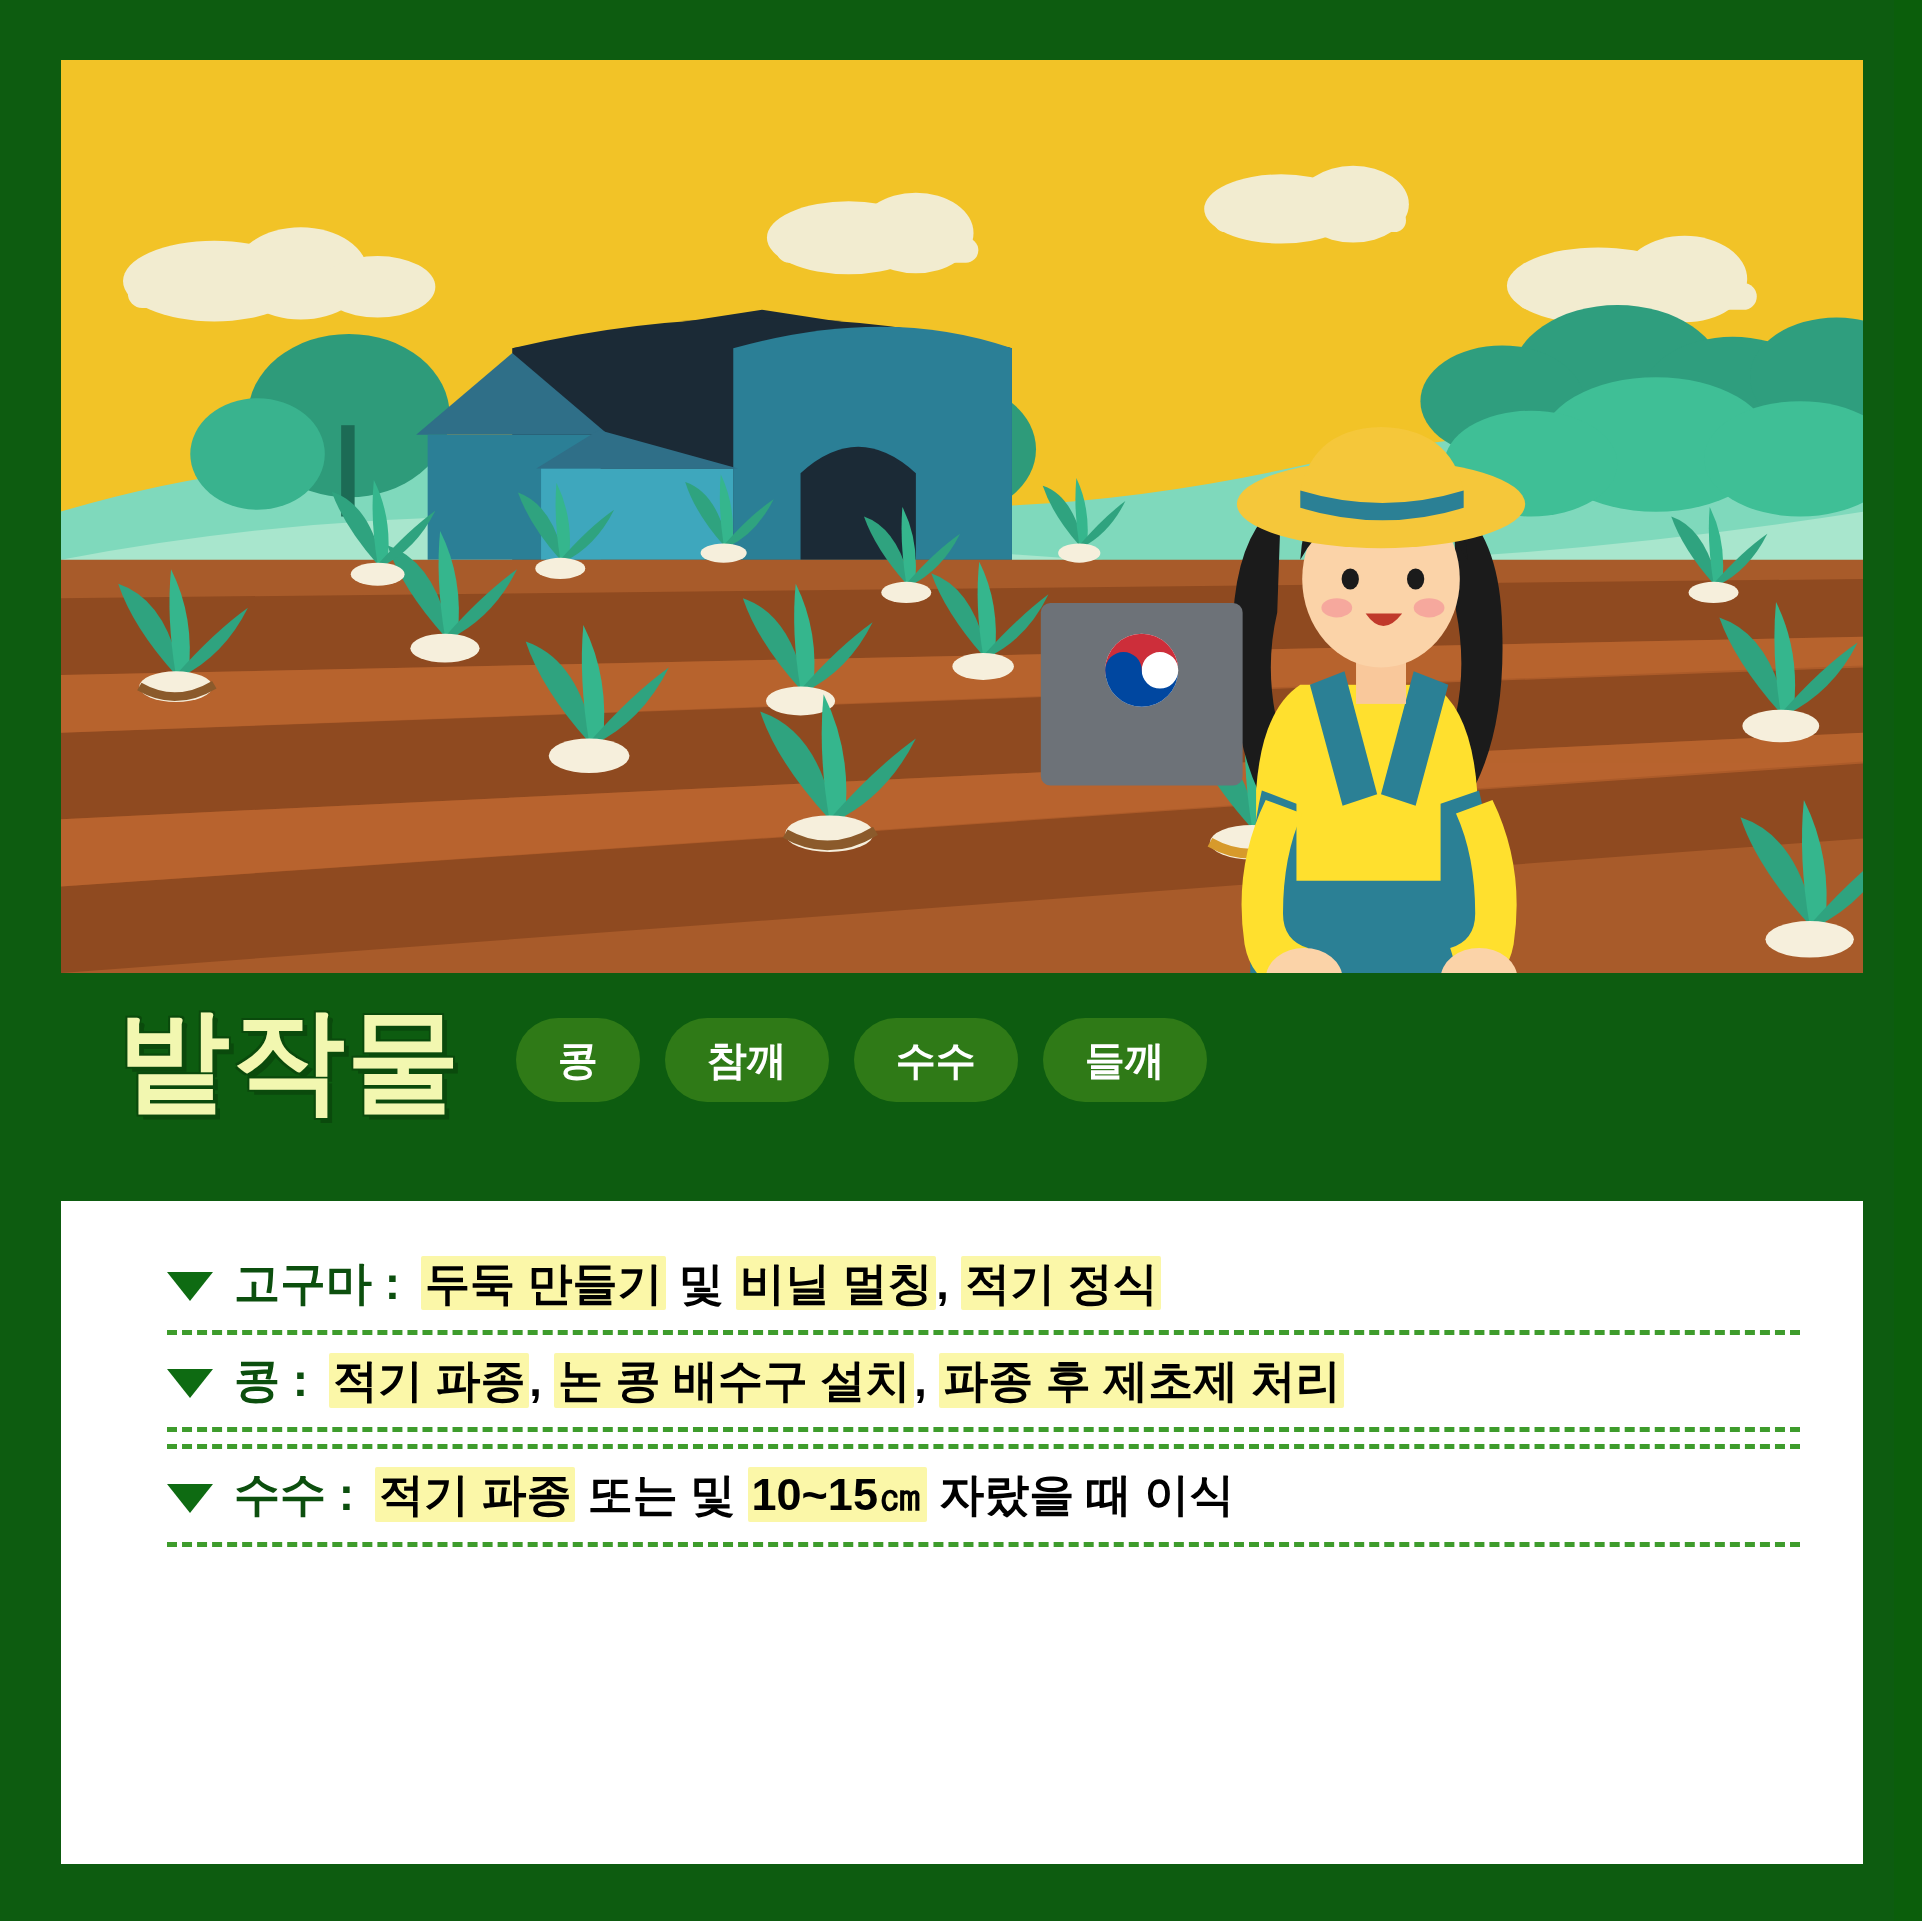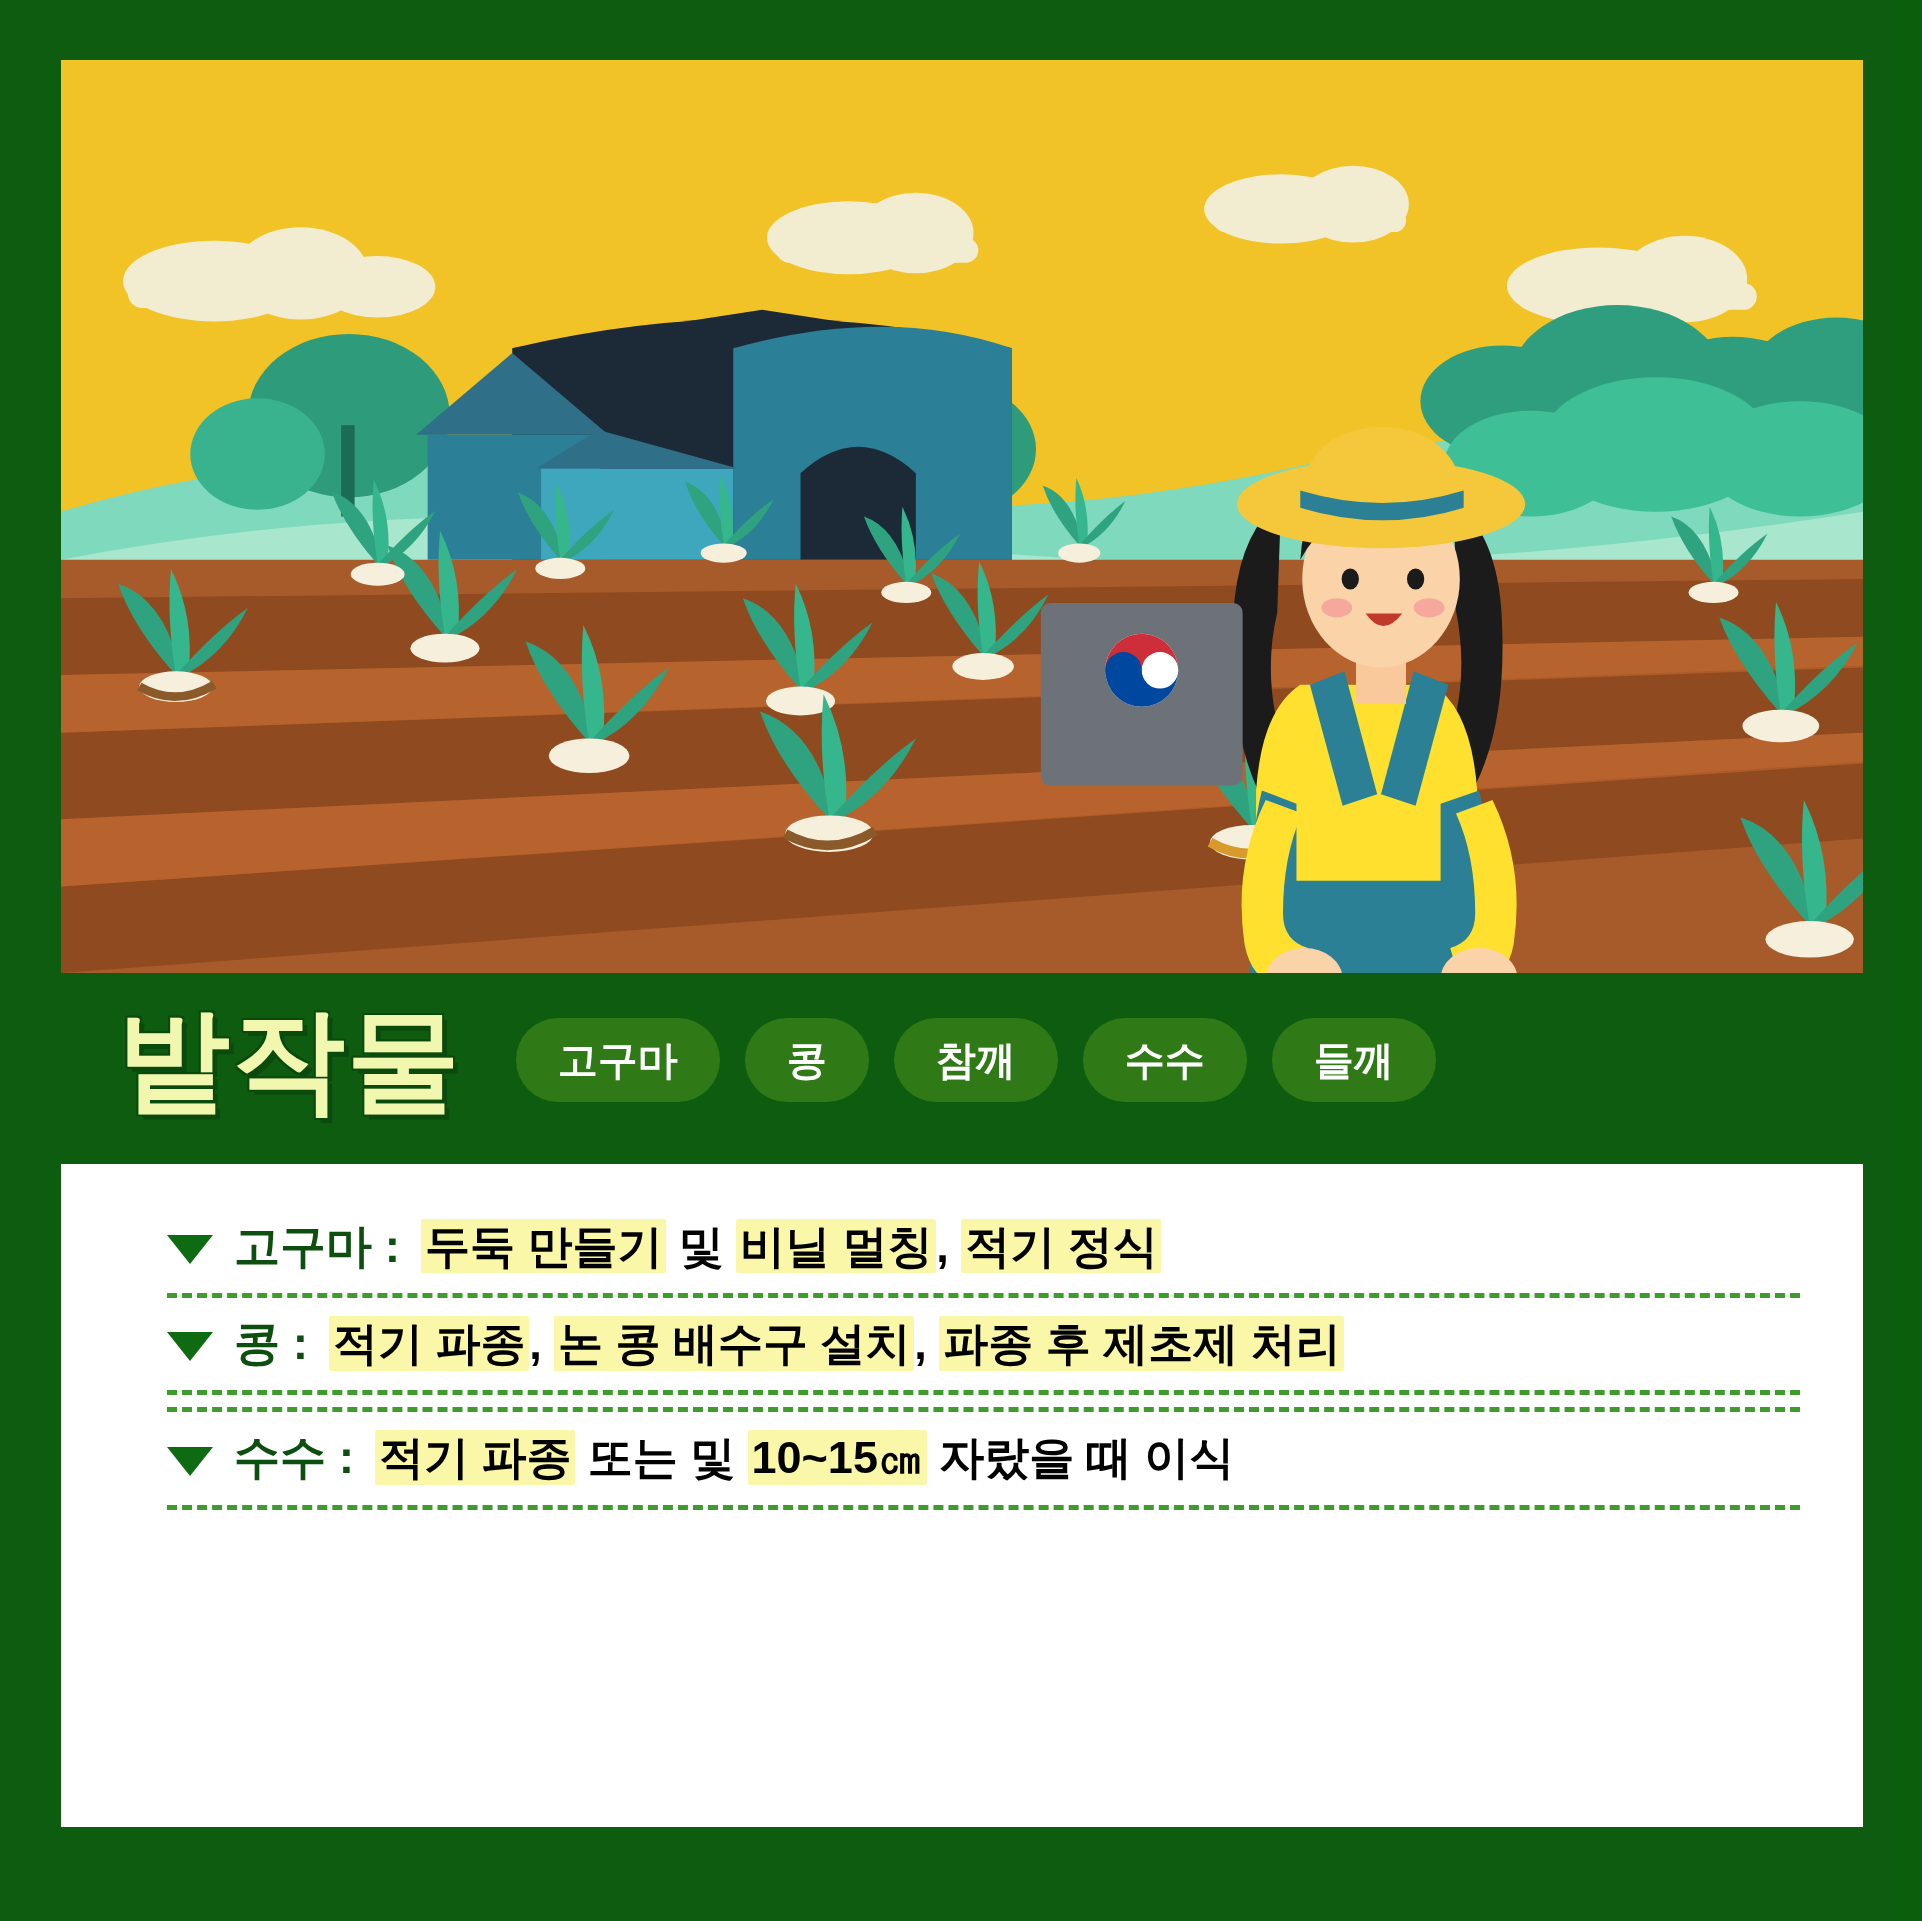--- a/index.html
+++ b/index.html
@@ -67,21 +67,21 @@
     font-weight: 700;
     padding: 22px 42px;
     line-height: 1;
     white-space: nowrap;
   }
 
   
   .card {
     position: absolute;
     left: 61px;
-    top: 1164px;
+    top: 1201px;
     width: 1802px;
     height: 663px;
     background: #ffffff;
     box-sizing: border-box;
     padding: 42px 50px 19px 50px;
   }
   .row {
     position: relative;
     padding: 0 0 5.8px 0;
   }
@@ -336,21 +336,20 @@
           <path d="M-38 0 a38 38 0 0 1 76 0 a19 19 0 0 0 -38 0 a19 19 0 0 1 -38 0 z" fill="#cd2e3a"></path>
           <path d="M38 0 a38 38 0 0 1 -76 0 a19 19 0 0 1 38 0 a19 19 0 0 0 38 0 z" fill="#0047a0"></path>
         </g>
       </g>
     </svg>
   </div>
 
   <div class="title-row">
     <div class="big-title">밭작물</div>
     <div class="chips">
-      <div class="chip">고구마</div>
       <div class="chip">콩</div>
       <div class="chip">참깨</div>
       <div class="chip">수수</div>
       <div class="chip">들깨</div>
     </div>
   </div>
 
   <div class="card">
 
     <div class="row">

